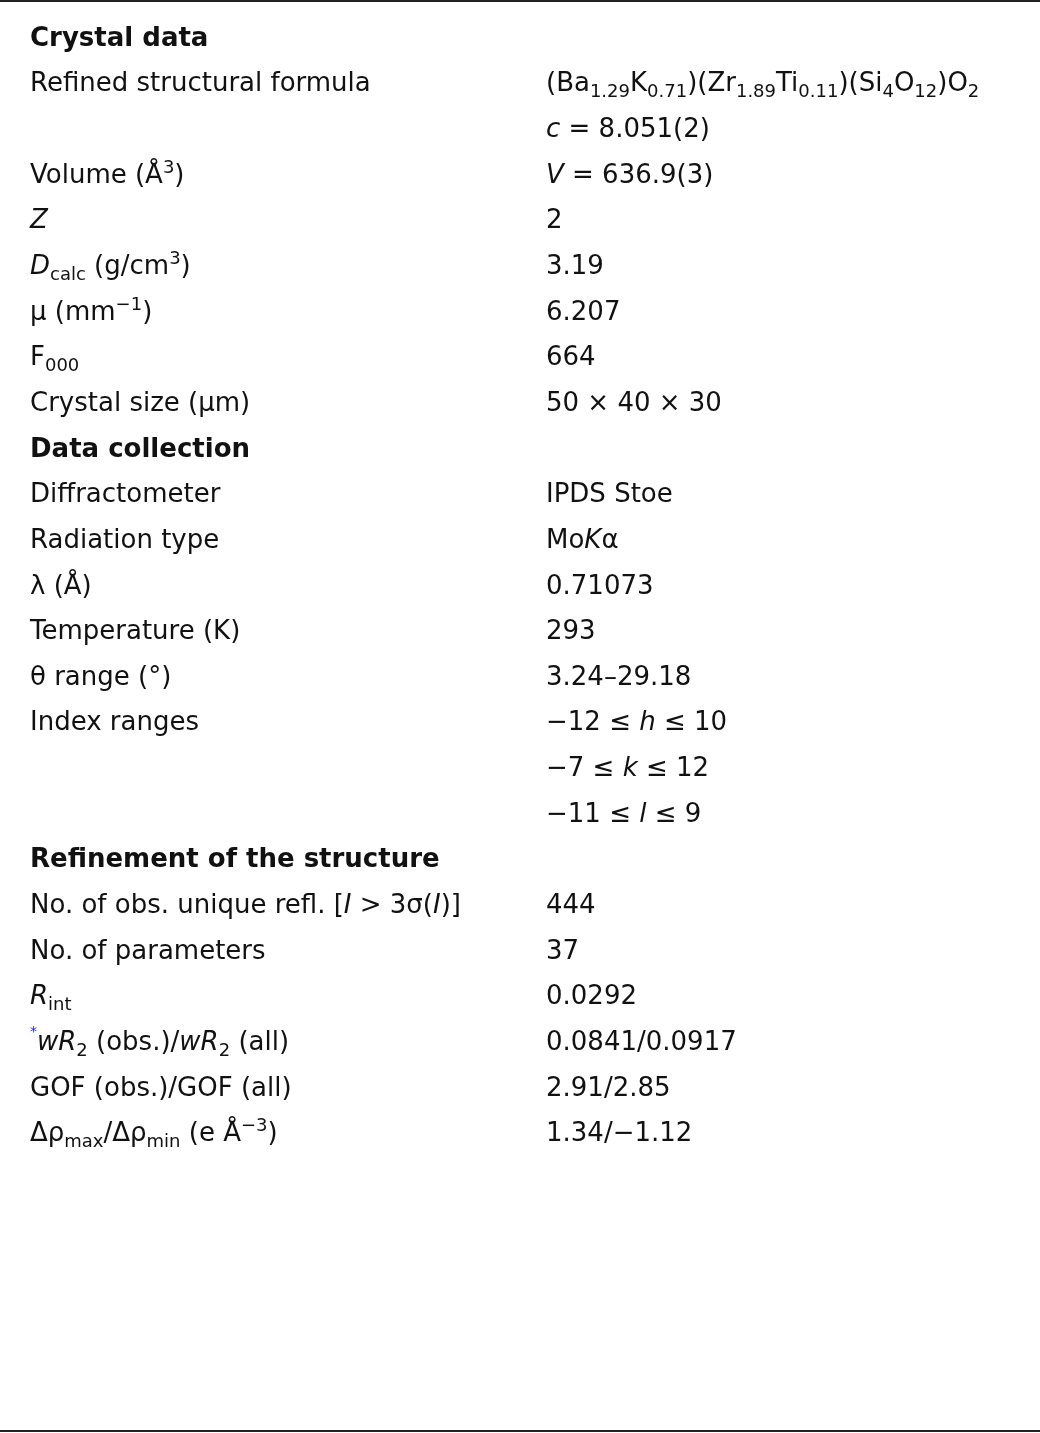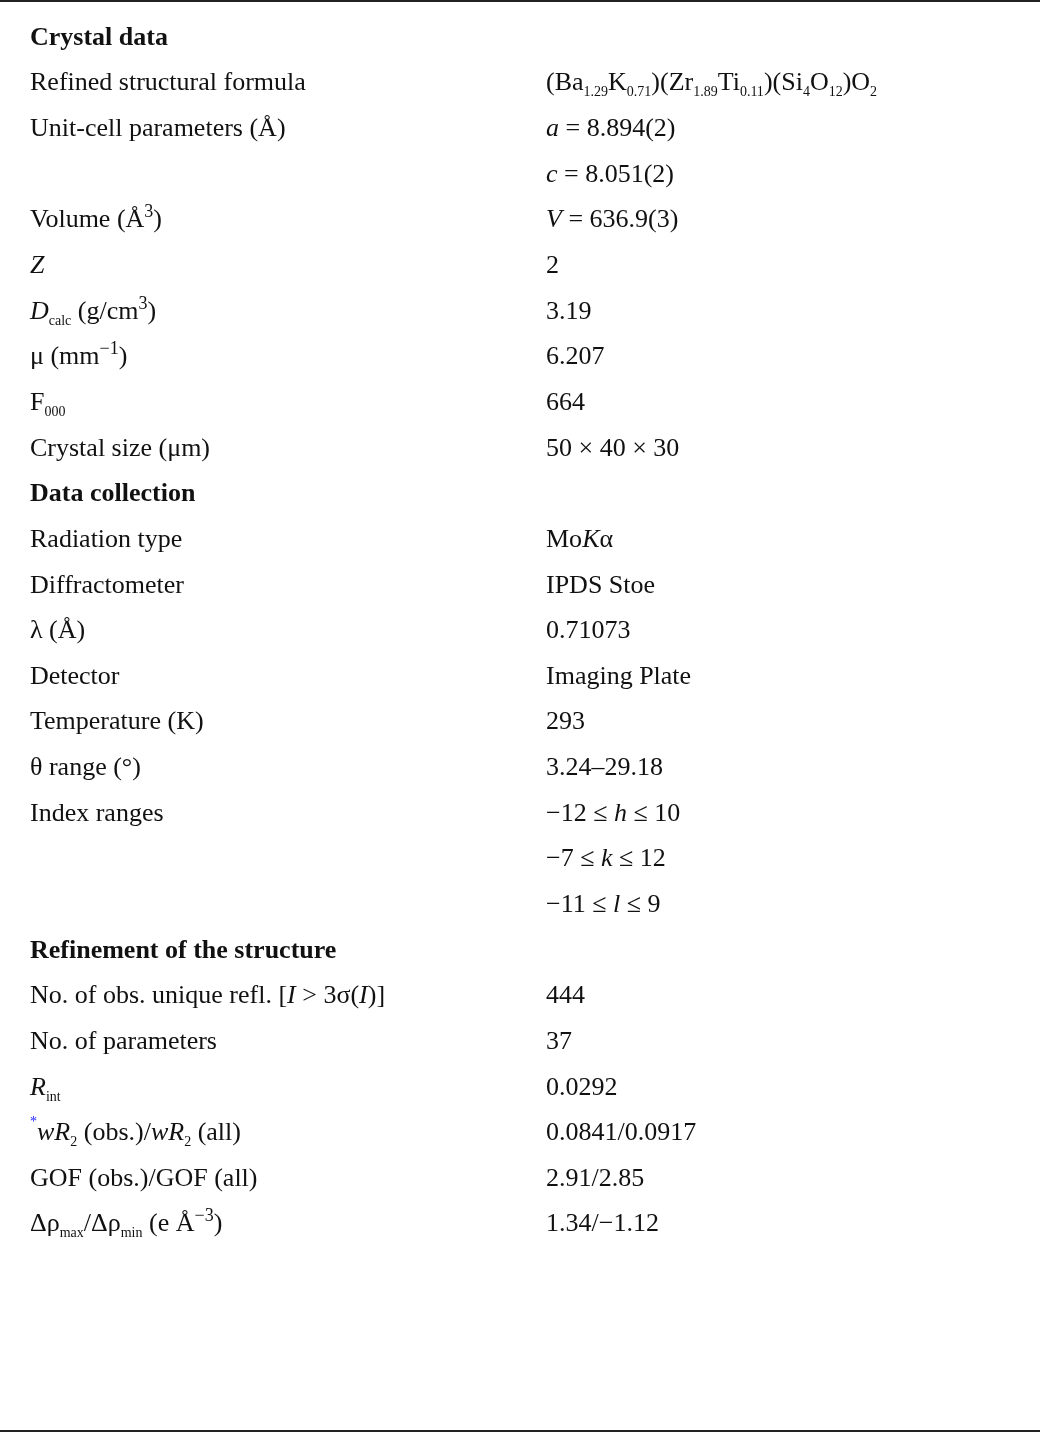--- a/index.html
+++ b/index.html
@@ -1,48 +1,44 @@
 <!DOCTYPE html>
 <html><head>
 <meta charset="utf-8">
 <style>
   html, body { margin: 0; padding: 0; background: #ffffff; }
   body { width: 1040px; height: 1433px; overflow: hidden; position: relative;
          font-family: "DejaVu Sans", "Liberation Sans", sans-serif; color: #111; }
   .rule-top { position: absolute; left: 0; top: 0; width: 1040px; height: 2px; background: #222; }
   .rule-bottom { position: absolute; left: 0; top: 1430px; width: 1040px; height: 2px; background: #222; }
-  table.crys { position: absolute; left: 0; top: 14px; width: 1040px; border-collapse: collapse; font-family: Liberation Serif, serif; }
+  table.crys { position: absolute; left: 0; top: 14px; width: 1040px; border-collapse: collapse; }
   table.crys td { height: 45.65px; padding: 0; vertical-align: middle; font-size: 26px; line-height: 30px; white-space: nowrap; }
   td.lab { padding-left: 30px !important; width: 516px; }
   td.val { padding-left: 0; }
   tr.section td.lab { font-weight: bold; }
   .it { font-style: italic; }
-  .sub { font-size: 14px; vertical-align: -6px; line-height: 0; }
+  .sub { font-size: 18px; vertical-align: -6px; line-height: 0; }
   .sup { font-size: 18px; vertical-align: 10px; line-height: 0; }
   .star { color: #1a1aff; font-size: 14px; vertical-align: 14px; line-height: 0; }
 </style>
 </head>
 <body>
 
 <div class="rule-top"></div>
 
 <table class="crys">
   <tbody>
 
     <tr class="section">
       <td class="lab">Crystal data</td>
         <td class="val"></td>
     </tr>
     <tr>
       <td class="lab">Refined structural formula</td>
       <td class="val"><span>(Ba</span><span class="sub">1.29</span><span>K</span><span class="sub">0.71</span><span>)(Zr</span><span class="sub">1.89</span><span>Ti</span><span class="sub">0.11</span><span>)(Si</span><span class="sub">4</span><span>O</span><span class="sub">12</span><span>)O</span><span class="sub">2</span></td>
-    </tr>
-    <tr>
-      <td class="lab">Unit-cell parameters (Å)</td>
-      <td class="val"><span class="it">a</span><span> = 8.894(2)</span></td>
     </tr>
     <tr>
       <td class="lab"></td>
       <td class="val"><span class="it">c</span><span> = 8.051(2)</span></td>
     </tr>
     <tr>
       <td class="lab"><span>Volume (Å</span><span class="sup">3</span><span>)</span></td>
       <td class="val"><span class="it">V</span><span> = 636.9(3)</span></td>
     </tr>
     <tr>
@@ -64,34 +60,30 @@
     <tr>
       <td class="lab">Crystal size (μm)</td>
       <td class="val">50 × 40 × 30</td>
     </tr>
 
     <tr class="section">
       <td class="lab">Data collection</td>
         <td class="val"></td>
     </tr>
     <tr>
+      <td class="lab">Diffractometer</td>
+      <td class="val">IPDS Stoe</td>
+    </tr>
+    <tr>
       <td class="lab">Radiation type</td>
       <td class="val"><span>Mo</span><span class="it">K</span><span>α</span></td>
     </tr>
     <tr>
-      <td class="lab">Diffractometer</td>
-      <td class="val">IPDS Stoe</td>
-    </tr>
-    <tr>
       <td class="lab">λ (Å)</td>
       <td class="val">0.71073</td>
-    </tr>
-    <tr>
-      <td class="lab">Detector</td>
-      <td class="val">Imaging Plate</td>
     </tr>
     <tr>
       <td class="lab">Temperature (K)</td>
       <td class="val">293</td>
     </tr>
     <tr>
       <td class="lab">θ range (°)</td>
       <td class="val">3.24–29.18</td>
     </tr>
     <tr>

